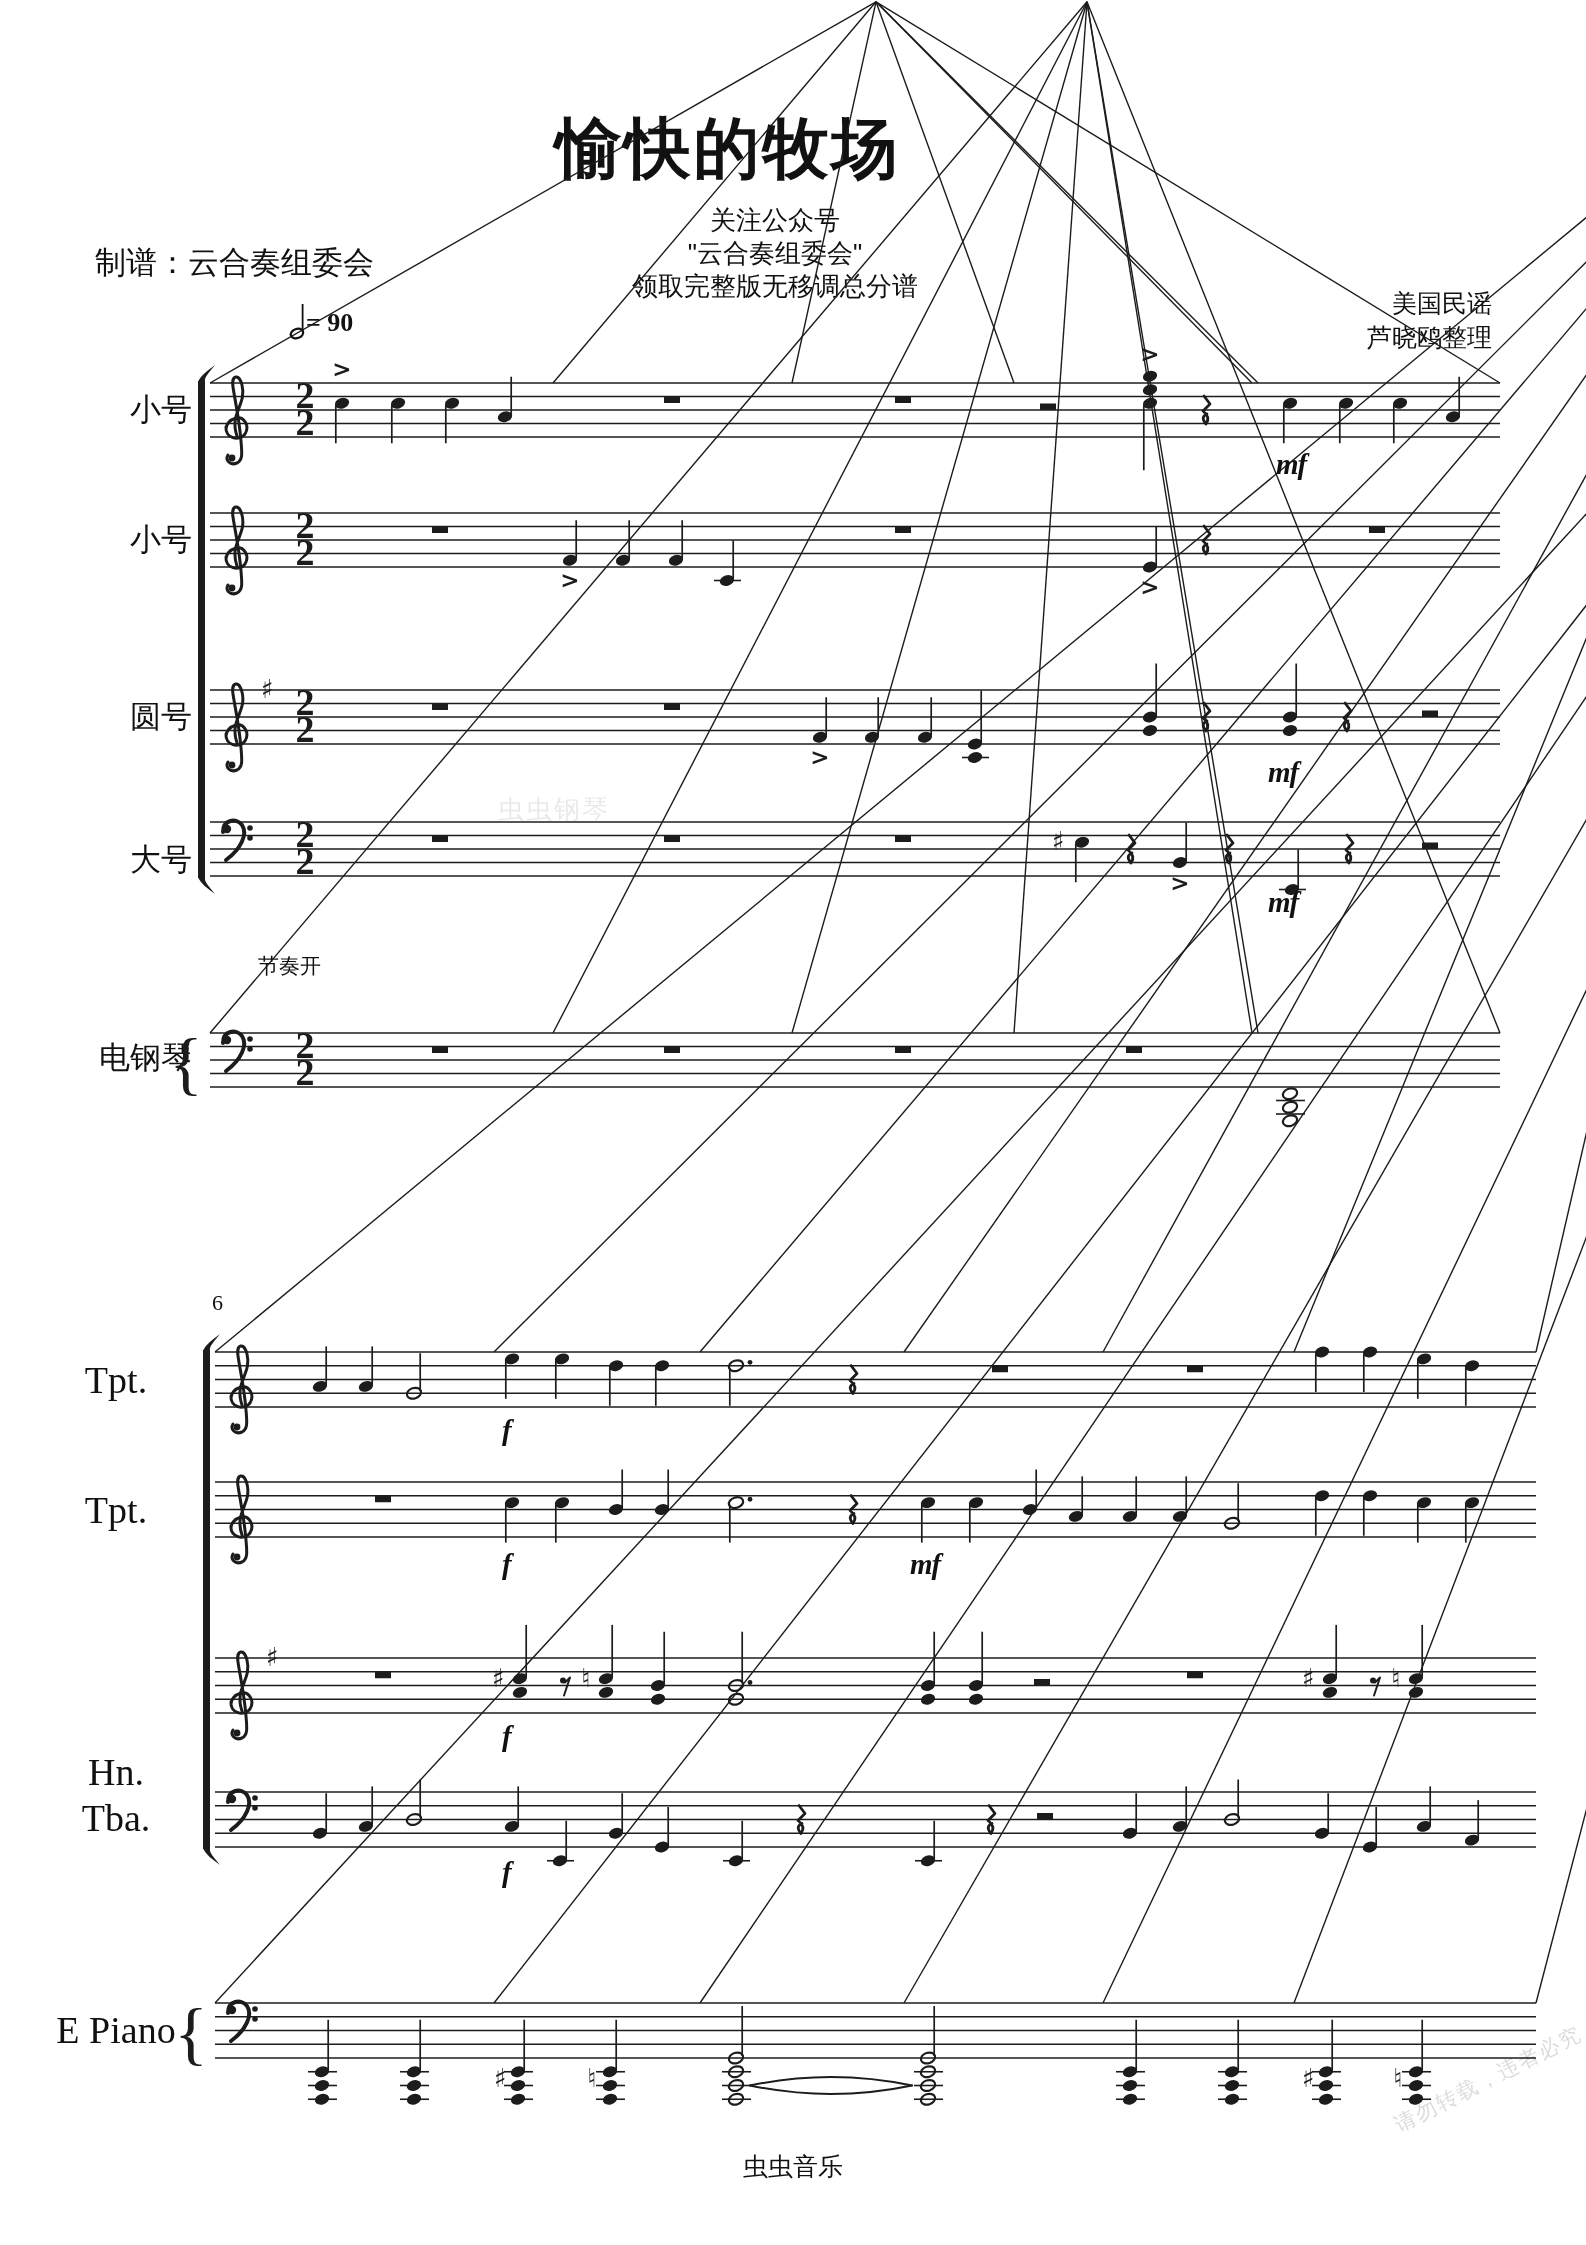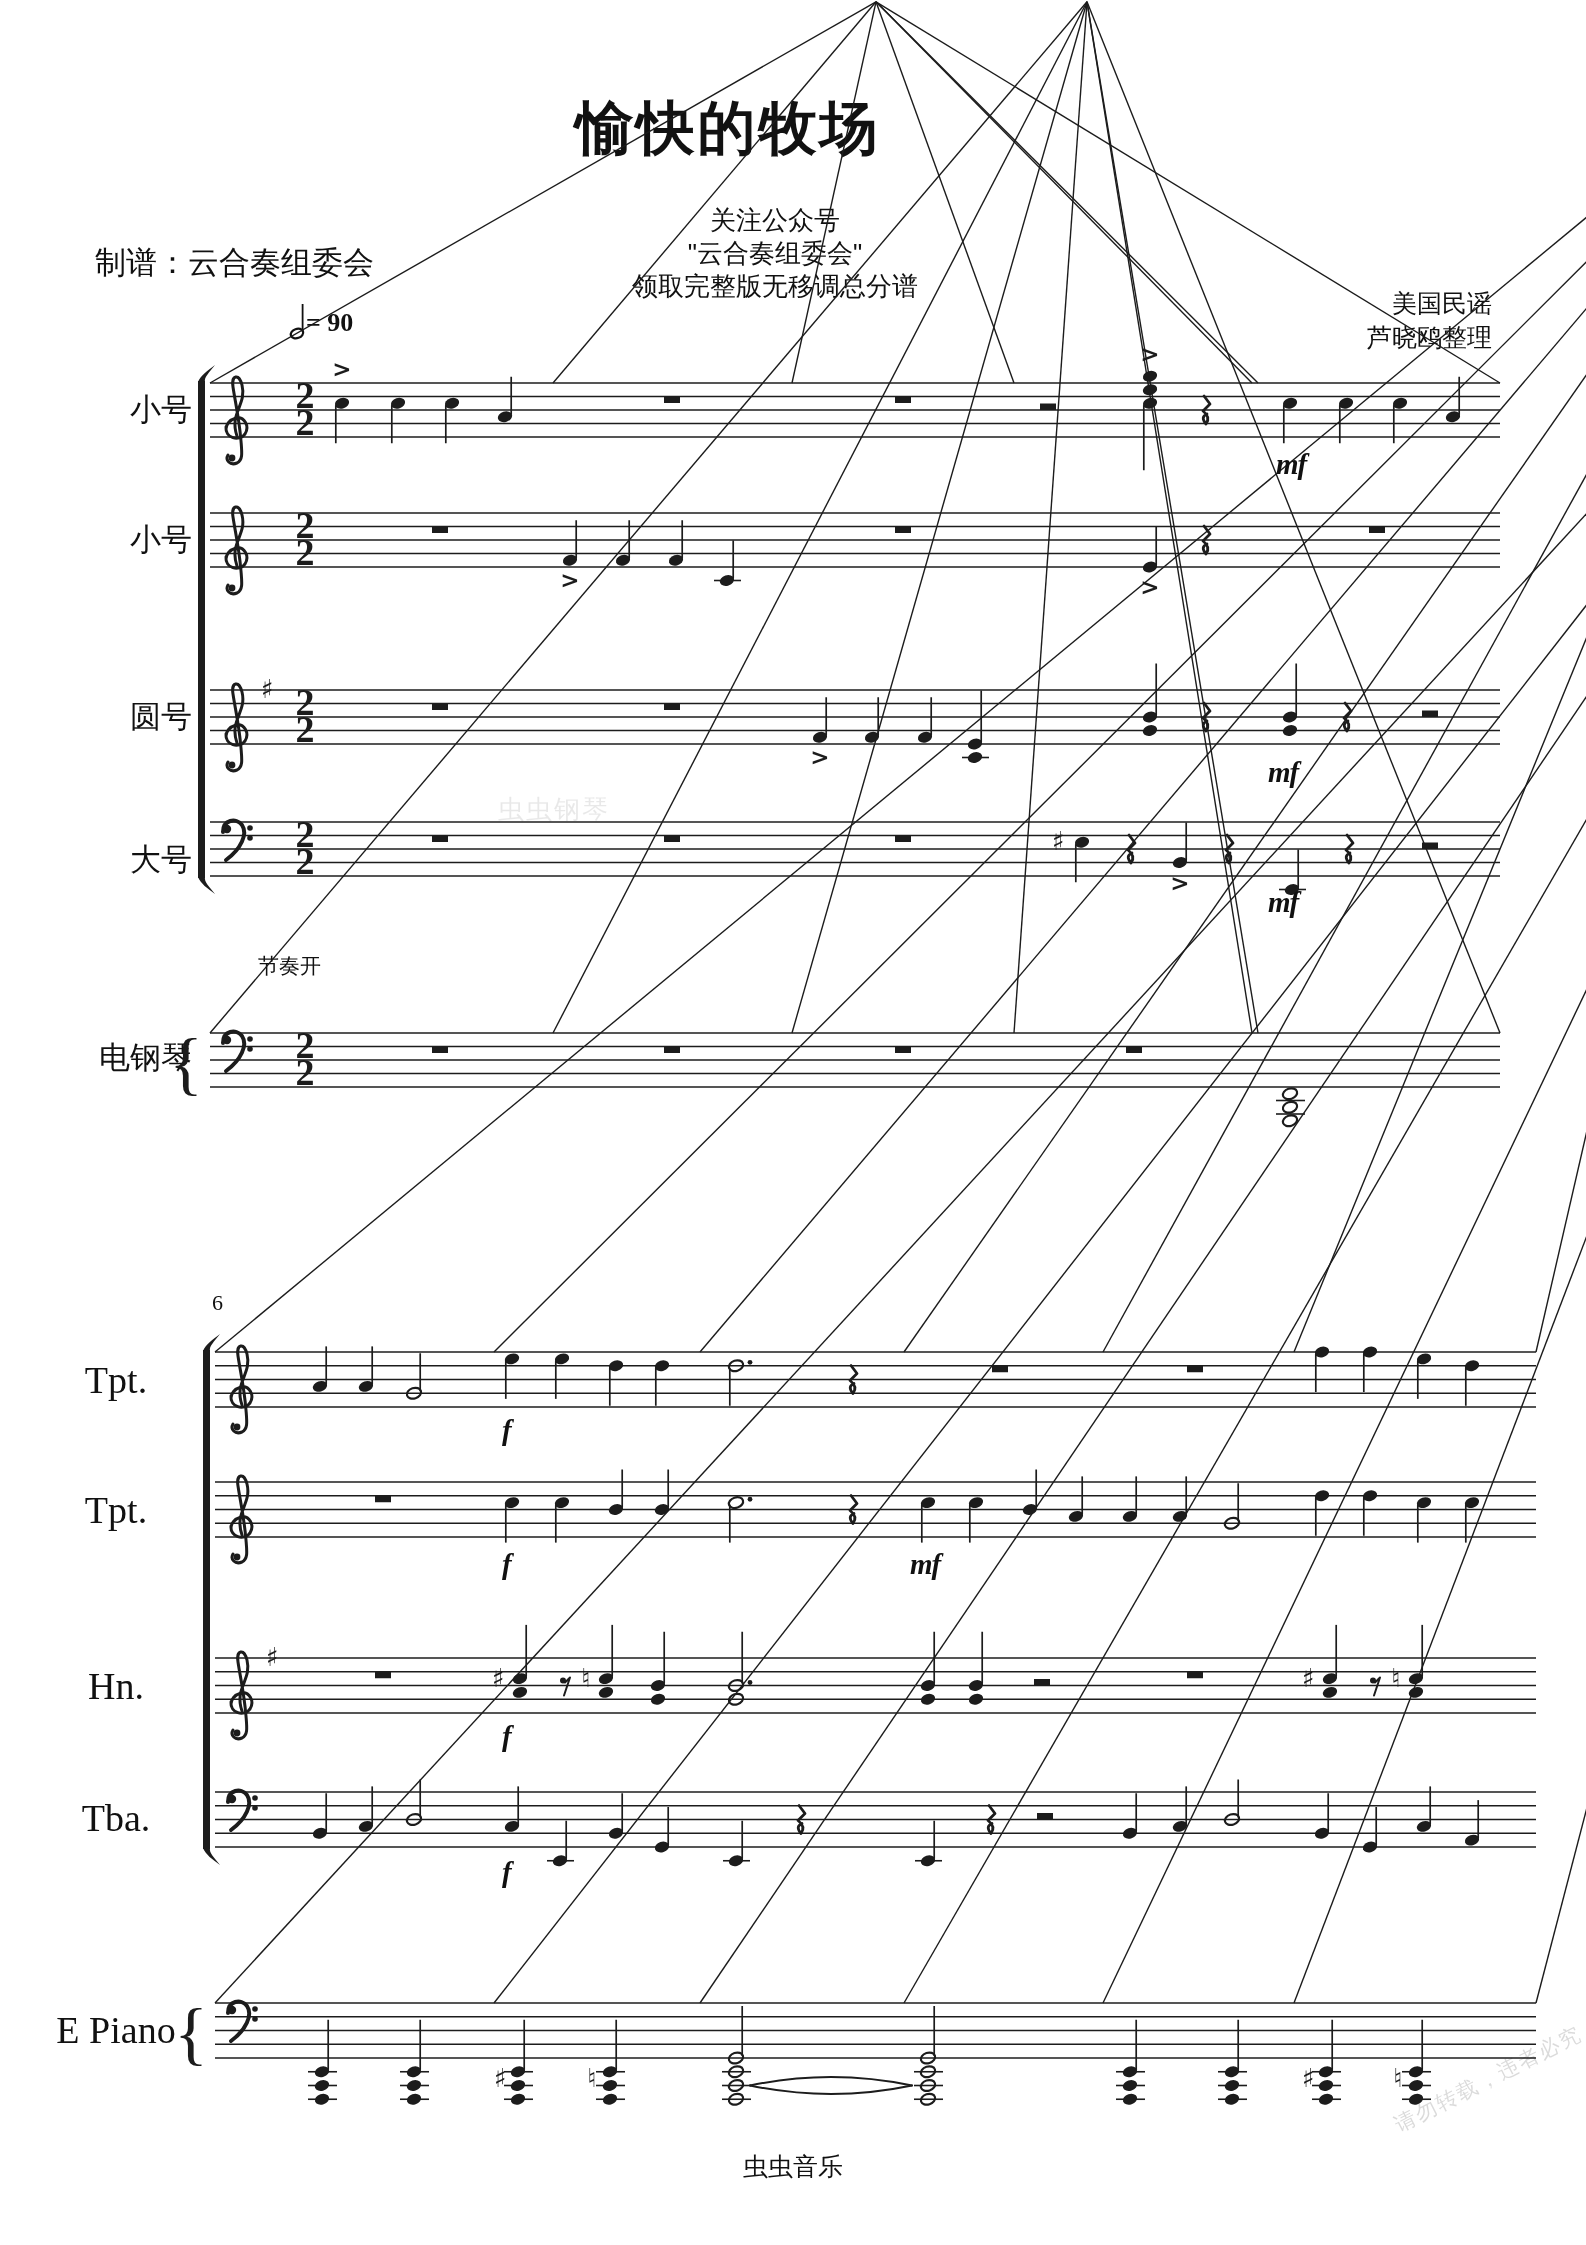--- a/index.html
+++ b/index.html
@@ -1,19 +1,19 @@
 <!DOCTYPE html>
 <html><head>
 <meta charset="utf-8">
 <style>
   html,body{margin:0;padding:0;background:#e8e8e8;}
   .page{position:relative;width:1586px;height:2245px;background:#ffffff;overflow:hidden;
         font-family:"Liberation Sans",sans-serif;color:#111;margin:0 auto;}
-  .title{position:absolute;top:90px;left:0;width:1456px;text-align:center;
-         font-size:58px;font-weight:600;letter-spacing:3px;}
+  .title{position:absolute;top:104px;left:0;width:1456px;text-align:center;
+         font-size:66px;font-weight:600;letter-spacing:3px;}
   .promo{position:absolute;top:204px;left:0;width:1550px;text-align:center;
          font-size:26px;line-height:33px;}
   .credit-left{position:absolute;left:95px;top:242px;font-size:31px;}
   .credit-right{position:absolute;right:94px;top:286px;font-size:25px;line-height:34px;text-align:right;}
   .tempo{position:absolute;left:288px;top:300px;display:flex;align-items:flex-start;}
   .tempo .eq{font-family:"Liberation Serif",serif;font-weight:600;font-size:26px;padding-top:8px;}
   .ilab{position:absolute;left:40px;width:152px;text-align:right;font-size:31px;line-height:34px;}
   .ilab.en{font-family:Liberation Serif, serif;font-size:38px;text-align:center;}
   .small-note{position:absolute;font-size:21px;}
   .mnum{position:absolute;font-family:"Liberation Serif",serif;font-size:22px;}
@@ -56,21 +56,21 @@
   </div>
 
   <div class="ilab" style="top:393px">小号</div>
   <div class="ilab" style="top:523px">小号</div>
   <div class="ilab" style="top:700px">圆号</div>
   <div class="ilab" style="top:843px">大号</div>
   <div class="ilab" style="top:1041px">电钢琴</div>
 
   <div class="ilab en" style="top:1363px">Tpt.</div>
   <div class="ilab en" style="top:1493px">Tpt.</div>
-  <div class="ilab en" style="top:1669px">Hn.</div>
+  <div class="ilab en" style="top:1755px">Hn.</div>
   <div class="ilab en" style="top:1801px">Tba.</div>
   <div class="ilab en" style="top:2013px">E Piano</div>
 
   <div class="small-note" style="left:258px;top:952px">节奏开</div>
 
   <div class="mnum" style="left:212px;top:1290px">6</div>
 
   <svg class="score" id="score-svg" width="1586" height="2245" viewBox="0 0 1586 2245">
       <line x1="210" y1="383" x2="1500" y2="383" stroke="#1c1c1c" stroke-width="1.4"></line>
       <line x1="210" y1="396.5" x2="1500" y2="396.5" stroke="#1c1c1c" stroke-width="1.4"></line>

